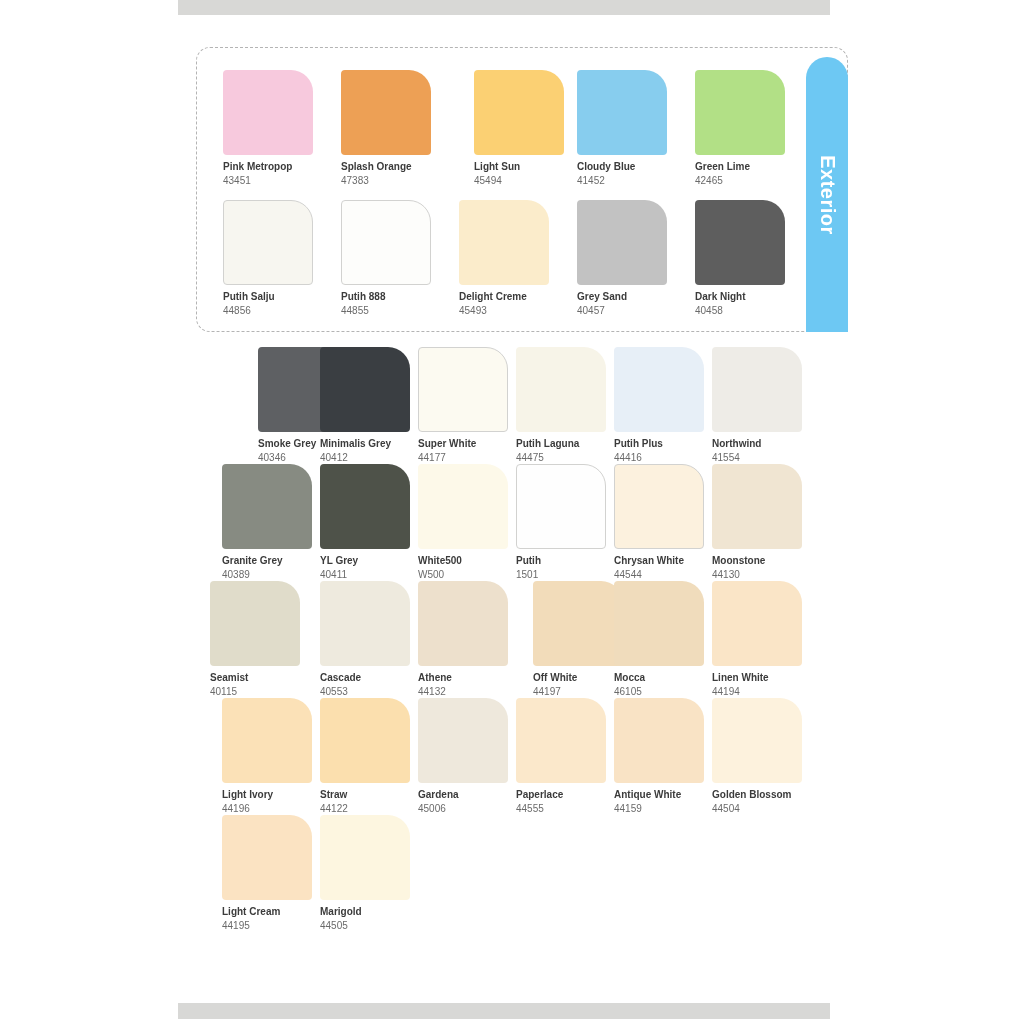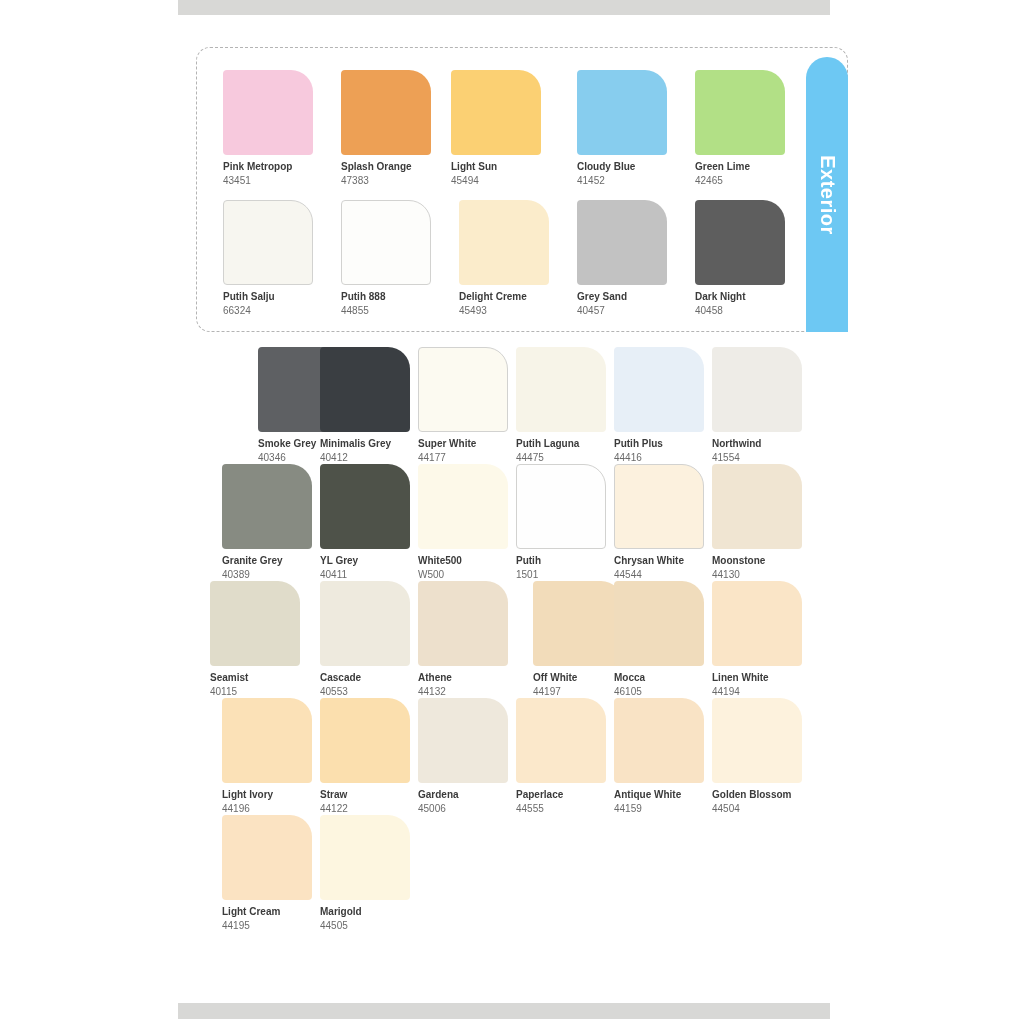--- a/index.html
+++ b/index.html
@@ -108,39 +108,39 @@
       <div class="cell" style="left: 223px; top: 70px;">
         <div class="chip" style="background: rgb(247, 201, 221);"></div>
         <div class="sw-name">Pink Metropop</div>
         <div class="sw-code">43451</div>
       </div>
       <div class="cell" style="left: 341px; top: 70px;">
         <div class="chip" style="background: rgb(237, 160, 85);"></div>
         <div class="sw-name">Splash Orange</div>
         <div class="sw-code">47383</div>
       </div>
-      <div class="cell" style="left: 451px; top: 70px;">
+      <div class="cell" style="left: 474px; top: 70px;">
         <div class="chip" style="background: rgb(251, 208, 115);"></div>
         <div class="sw-name">Light Sun</div>
         <div class="sw-code">45494</div>
       </div>
       <div class="cell" style="left: 577px; top: 70px;">
         <div class="chip" style="background: rgb(135, 205, 238);"></div>
         <div class="sw-name">Cloudy Blue</div>
         <div class="sw-code">41452</div>
       </div>
       <div class="cell" style="left: 695px; top: 70px;">
         <div class="chip" style="background: rgb(178, 224, 134);"></div>
         <div class="sw-name">Green Lime</div>
         <div class="sw-code">42465</div>
       </div>
       <div class="cell" style="left: 223px; top: 200px;">
         <div class="chip outlined" style="background: rgb(247, 246, 240);"></div>
         <div class="sw-name">Putih Salju</div>
-        <div class="sw-code">66324</div>
+        <div class="sw-code">44856</div>
       </div>
       <div class="cell" style="left: 341px; top: 200px;">
         <div class="chip outlined" style="background: rgb(253, 253, 251);"></div>
         <div class="sw-name">Putih 888</div>
         <div class="sw-code">44855</div>
       </div>
       <div class="cell" style="left: 459px; top: 200px;">
         <div class="chip" style="background: rgb(251, 236, 203);"></div>
         <div class="sw-name">Delight Creme</div>
         <div class="sw-code">45493</div>

